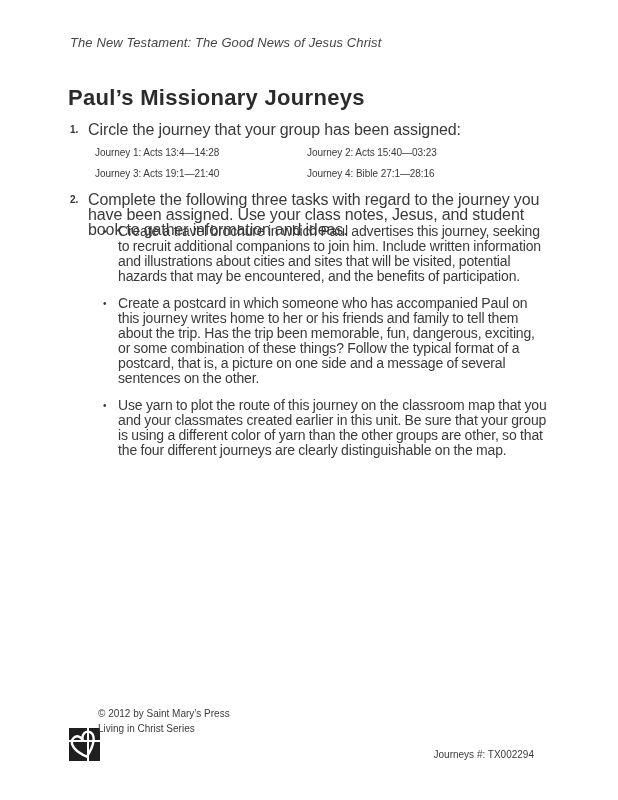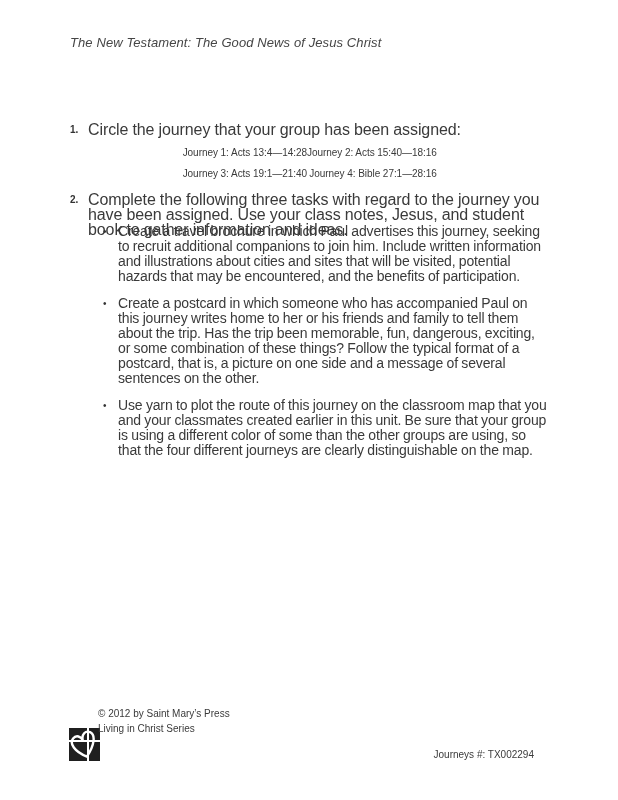--- a/index.html
+++ b/index.html
@@ -62,21 +62,21 @@
     left: 95px;
     top: 146px;
     display: grid;
     grid-template-columns: 212px auto;
     row-gap: 7px;
     font-size: 10px;
     line-height: 14px;
     letter-spacing: -0.05px;
     color: #3a3a3a;
   }
-  .journey-option { white-space: nowrap; text-align: right; }
+  .journey-option { white-space: nowrap; }
 
   .bullet-list {
     position: absolute;
     left: 103px;
     top: 224px;
     width: 445px;
   }
   .bullet {
     display: flex;
     align-items: flex-start;
@@ -120,50 +120,51 @@
     white-space: nowrap;
   }
 </style>
 </head>
 <body>
 
 <div class="page">
 
   <div class="running-head">The New Testament: The Good News of Jesus Christ</div>
 
+  <h1 class="page-title" style="margin:0; font-size:22px;">Paul’s Missionary Journeys</h1>
 
   <div class="task task-1">
     <span class="task-num">1.</span>
     <span class="task-text">Circle the journey that your group has been assigned:</span>
   </div>
 
   <div class="journey-list">
     <span class="journey-option">Journey 1: Acts 13:4—14:28</span>
-    <span class="journey-option">Journey 2: Acts 15:40—18:16</span>
+    <span class="journey-option">Journey 2: Acts 15:40—03:23</span>
     <span class="journey-option">Journey 3: Acts 19:1—21:40</span>
     <span class="journey-option">Journey 4: Bible 27:1—28:16</span>
   </div>
 
   <div class="task task-2">
     <span class="task-num">2.</span>
     <span class="task-text">Complete the following three tasks with regard to the journey you have been assigned. Use your class notes, Jesus, and student book to gather information and ideas.</span>
   </div>
 
   <div class="bullet-list">
     <div class="bullet">
       <span class="bullet-marker">•</span>
       <span class="bullet-text">Create a travel brochure in which Paul advertises this journey, seeking to recruit additional companions to join him. Include written information and illustrations about cities and sites that will be visited, potential hazards that may be encountered, and the benefits of participation.</span>
     </div>
     <div class="bullet">
       <span class="bullet-marker">•</span>
       <span class="bullet-text">Create a postcard in which someone who has accompanied Paul on this journey writes home to her or his friends and family to tell them about the trip. Has the trip been memorable, fun, dangerous, exciting, or some combination of these things? Follow the typical format of a postcard, that is, a picture on one side and a message of several sentences on the other.</span>
     </div>
     <div class="bullet">
       <span class="bullet-marker">•</span>
-      <span class="bullet-text">Use yarn to plot the route of this journey on the classroom map that you and your classmates created earlier in this unit. Be sure that your group is using a different color of some than the other groups are using, so that the four different journeys are clearly distinguishable on the map.</span>
+      <span class="bullet-text">Use yarn to plot the route of this journey on the classroom map that you and your classmates created earlier in this unit. Be sure that your group is using a different color of yarn than the other groups are other, so that the four different journeys are clearly distinguishable on the map.</span>
     </div>
   </div>
 
   <div class="footer-logo">
     <svg width="36" height="34" viewBox="0 0 36 34" xmlns="http://www.w3.org/2000/svg">
       <rect x="0" y="0" width="31" height="33" fill="#1f1f1f"></rect>
       <rect x="18" y="0" width="2" height="33" fill="#ffffff"></rect>
       <rect x="0" y="12" width="35" height="2" fill="#ffffff"></rect>
       <path d="M15 29 C4 21 1 12 6 8 C10 5 14 8 15 12 C15 6 20 3 24 6 C29 10 25 20 15 29 Z" fill="none" stroke="#ffffff" stroke-width="2.4" transform="rotate(-14 15 17)"></path>
     </svg>

